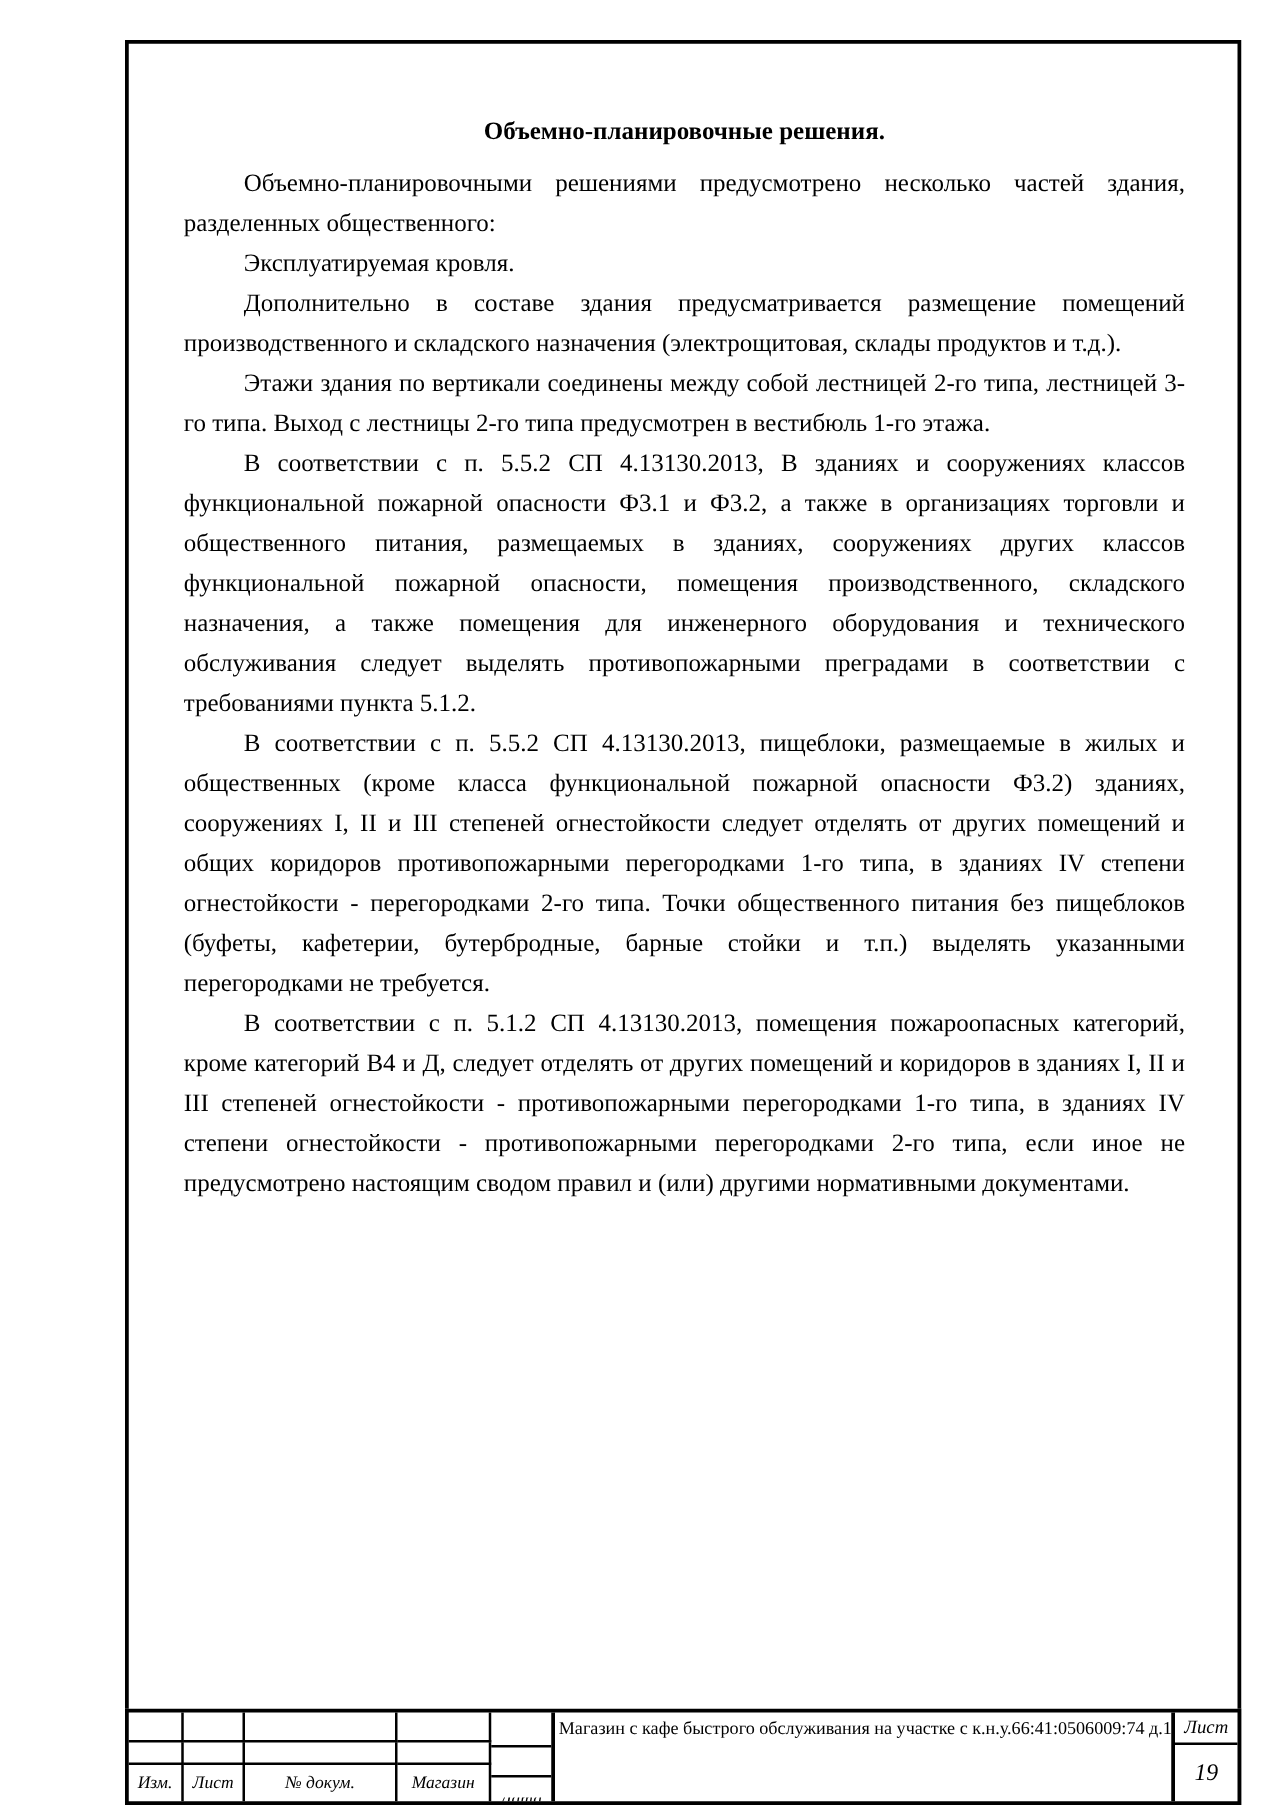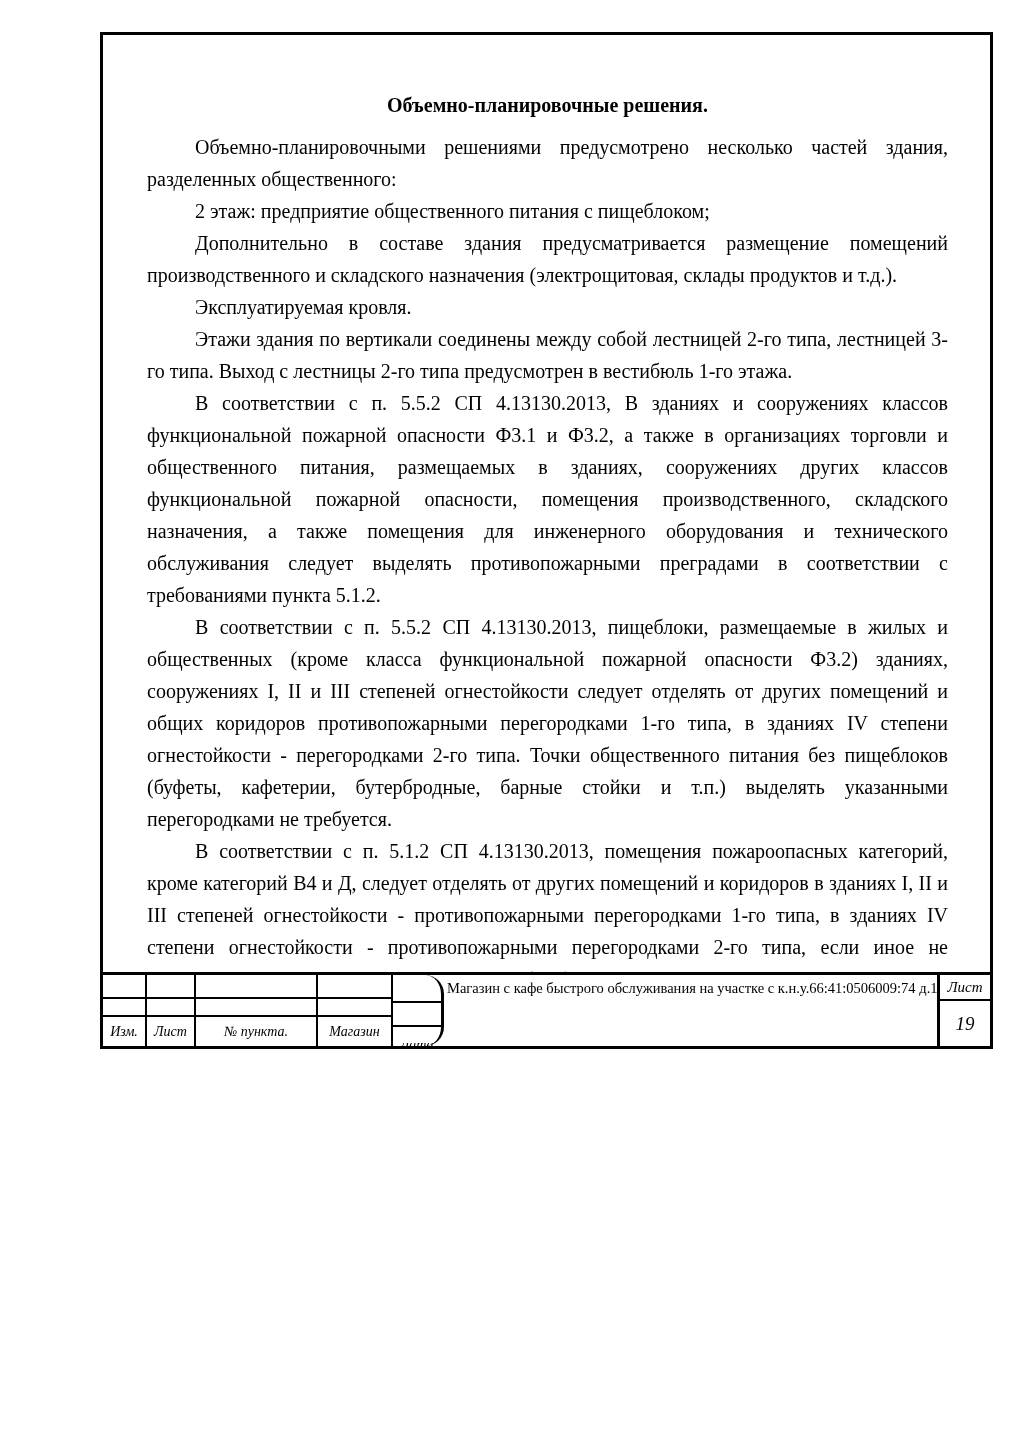--- a/index.html
+++ b/index.html
@@ -8,21 +8,21 @@
     background: #ffffff;
     font-family: "Liberation Serif", "DejaVu Serif", serif;
     color: #000000;
     position: relative;
   }
   .frame {
     position: absolute;
     left: 100px;
     top: 32px;
     width: 893px;
-    height: 1017px;
+    height: 1412px;
     border: 3px solid #000000;
     background: #ffffff;
   }
   .content {
     position: absolute;
     top: 0; left: 0; right: 0;
     padding: 54px 42px 0 44px;
   }
   .doc-title {
     font-size: 20px;
@@ -45,21 +45,20 @@
     border: 3px solid #000000;
     display: flex;
     background: #ffffff;
   }
   .stamp-left {
     width: 341px;
     display: grid;
     grid-template-columns: 44px 49px 122px 75px 1fr;
     grid-template-rows: 24px 18px 1fr;
     border-right: 3px solid #000000;
-    border-radius: 19px;
   }
   .stamp-left .cell {
     border-right: 2px solid #000000;
     border-bottom: 2px solid #000000;
     display: flex;
     align-items: center;
     justify-content: center;
   }
   .stamp-left .cell.last-col { border-right: none; margin-top: 26px; }
   .stamp-left .cell.last-row { border-bottom: none; }
@@ -108,23 +107,22 @@
 </head>
 <body>
 
 <div class="frame">
 
   <div class="content">
     <div class="doc-title">Объемно-планировочные решения.</div>
 
     <div class="body-text">
       <p>Объемно-планировочными решениями предусмотрено несколько частей здания, разделенных общественного:</p>
-      <p>2 этаж: предприятие общественного питания с пищеблоком;</p>
+      <p>Эксплуатируемая кровля.</p>
       <p>Дополнительно в составе здания предусматривается размещение помещений производственного и складского назначения (электрощитовая, склады продуктов и т.д.).</p>
-      <p>Эксплуатируемая кровля.</p>
       <p>Этажи здания по вертикали соединены между собой лестницей 2-го типа, лестницей 3-го типа. Выход с лестницы 2-го типа предусмотрен в вестибюль 1-го этажа.</p>
       <p>В соответствии с п. 5.5.2 СП 4.13130.2013, В зданиях и сооружениях классов функциональной пожарной опасности Ф3.1 и Ф3.2, а также в организациях торговли и общественного питания, размещаемых в зданиях, сооружениях других классов функциональной пожарной опасности, помещения производственного, складского назначения, а также помещения для инженерного оборудования и технического обслуживания следует выделять противопожарными преградами в соответствии с требованиями пункта 5.1.2.</p>
       <p>В соответствии с п. 5.5.2 СП 4.13130.2013, пищеблоки, размещаемые в жилых и общественных (кроме класса функциональной пожарной опасности Ф3.2) зданиях, сооружениях I, II и III степеней огнестойкости следует отделять от других помещений и общих коридоров противопожарными перегородками 1-го типа, в зданиях IV степени огнестойкости - перегородками 2-го типа. Точки общественного питания без пищеблоков (буфеты, кафетерии, бутербродные, барные стойки и т.п.) выделять указанными перегородками не требуется.</p>
       <p>В соответствии с п. 5.1.2 СП 4.13130.2013, помещения пожароопасных категорий, кроме категорий В4 и Д, следует отделять от других помещений и коридоров в зданиях I, II и III степеней огнестойкости - противопожарными перегородками 1-го типа, в зданиях IV степени огнестойкости - противопожарными перегородками 2-го типа, если иное не предусмотрено настоящим сводом правил и (или) другими нормативными документами.</p>
     </div>
   </div>
 
   <div class="stamp">
 
     <div class="stamp-left">
@@ -136,21 +134,21 @@
       <div class="cell last-col"></div>
 
       <div class="cell"></div>
       <div class="cell"></div>
       <div class="cell"></div>
       <div class="cell"></div>
       <div class="cell last-col"></div>
 
       <div class="cell label last-row">Изм.</div>
       <div class="cell label last-row">Лист</div>
-      <div class="cell label last-row">№ пункта.</div>
+      <div class="cell label last-row">№ докум.</div>
       <div class="cell label last-row">Магазин</div>
       <div class="cell label last-row last-col">Дата</div>
     </div>
 
     <div class="stamp-mid">
       <span class="proj">Магазин с кафе быстрого обслуживания на участке с к.н.у.66:41:0506009:74 д.126/2</span>
     </div>
 
     <div class="stamp-right">
       <div class="sheet-label">Лист</div>

